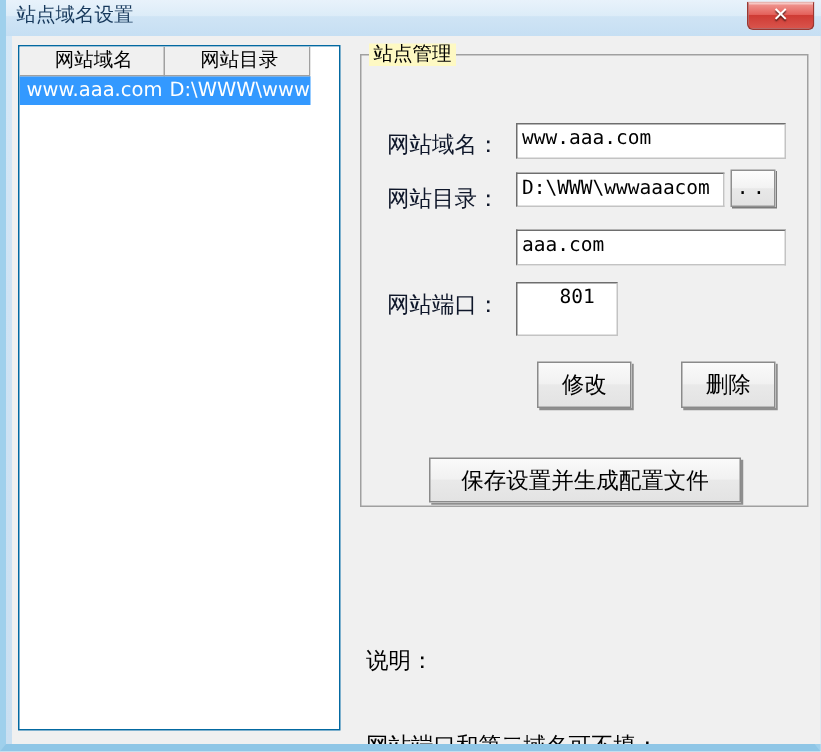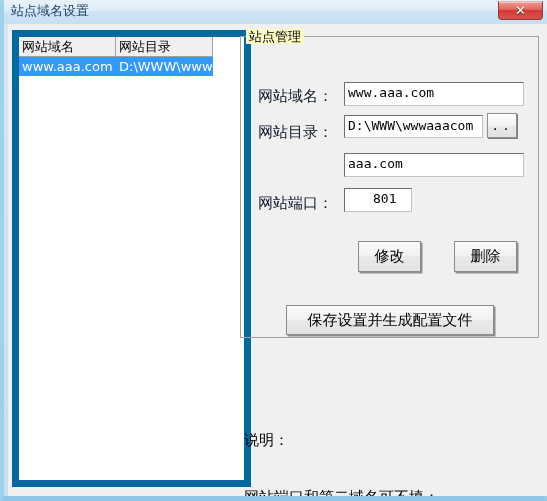--- a/index.html
+++ b/index.html
@@ -81,26 +81,27 @@
     height: 472px;
     background: #f0f0f0;
     overflow: hidden;
   }
 
   
   #listview {
     position: absolute;
     left: 4px;
     top: 6px;
-    width: 239px;
+    width: 215px;
     height: 457px;
     background: #ffffff;
-    border: 7px solid #0369a1;
-    box-sizing: border-box;
-    overflow: hidden;
+    border: 1px solid #0369a1;
+    box-sizing: border-box;
+    overflow: hidden;
+    text-align: center;
   }
   #lv-header {
     position: absolute;
     left: 0; top: 0;
     height: 20px;
     width: 100%;
     display: flex;
   }
   .lv-col-head {
     height: 20px;
@@ -221,21 +222,21 @@
     font-family: "DejaVu Sans Mono", monospace;
     font-size: 13px;
     color: #000000;
     letter-spacing: 3px;
   }
 
   #lbl-second   { left: 250px; top: 133px; }
   #txt-second   { left: 336px; top: 129px; width: 180px; height: 24px; }
 
   #lbl-port     { left: 250px; top: 169px; }
-  #txt-port     { left: 336px; top: 164px; width: 68px; height: 24px; padding-left: 28px; }
+  #txt-port     { left: 336px; top: 164px; width: 68px; height: 36px; padding-left: 28px; }
 
   
   .btn {
     position: absolute;
     box-sizing: border-box;
     background: linear-gradient(to bottom, #fafafa 0%, #f1f1f1 48%, #e9e9e9 50%, #e3e3e3 100%);
     border: 1px solid #8a8a8a;
     box-shadow: 1.5px 1.5px 0 #8e8e8e;
     display: flex;
     align-items: center;

